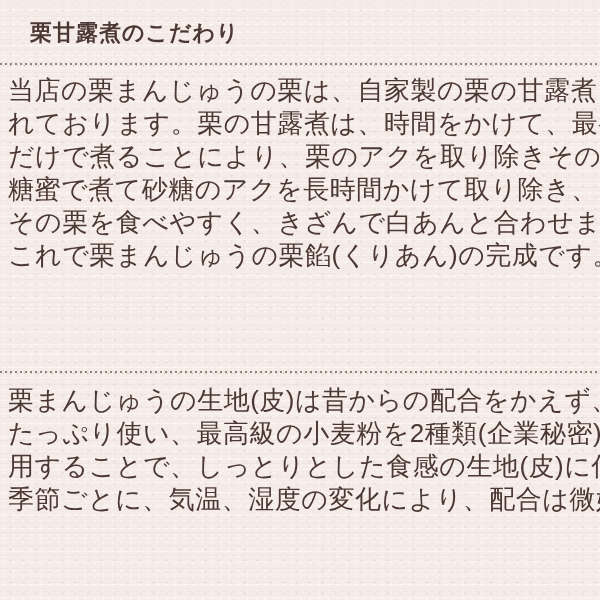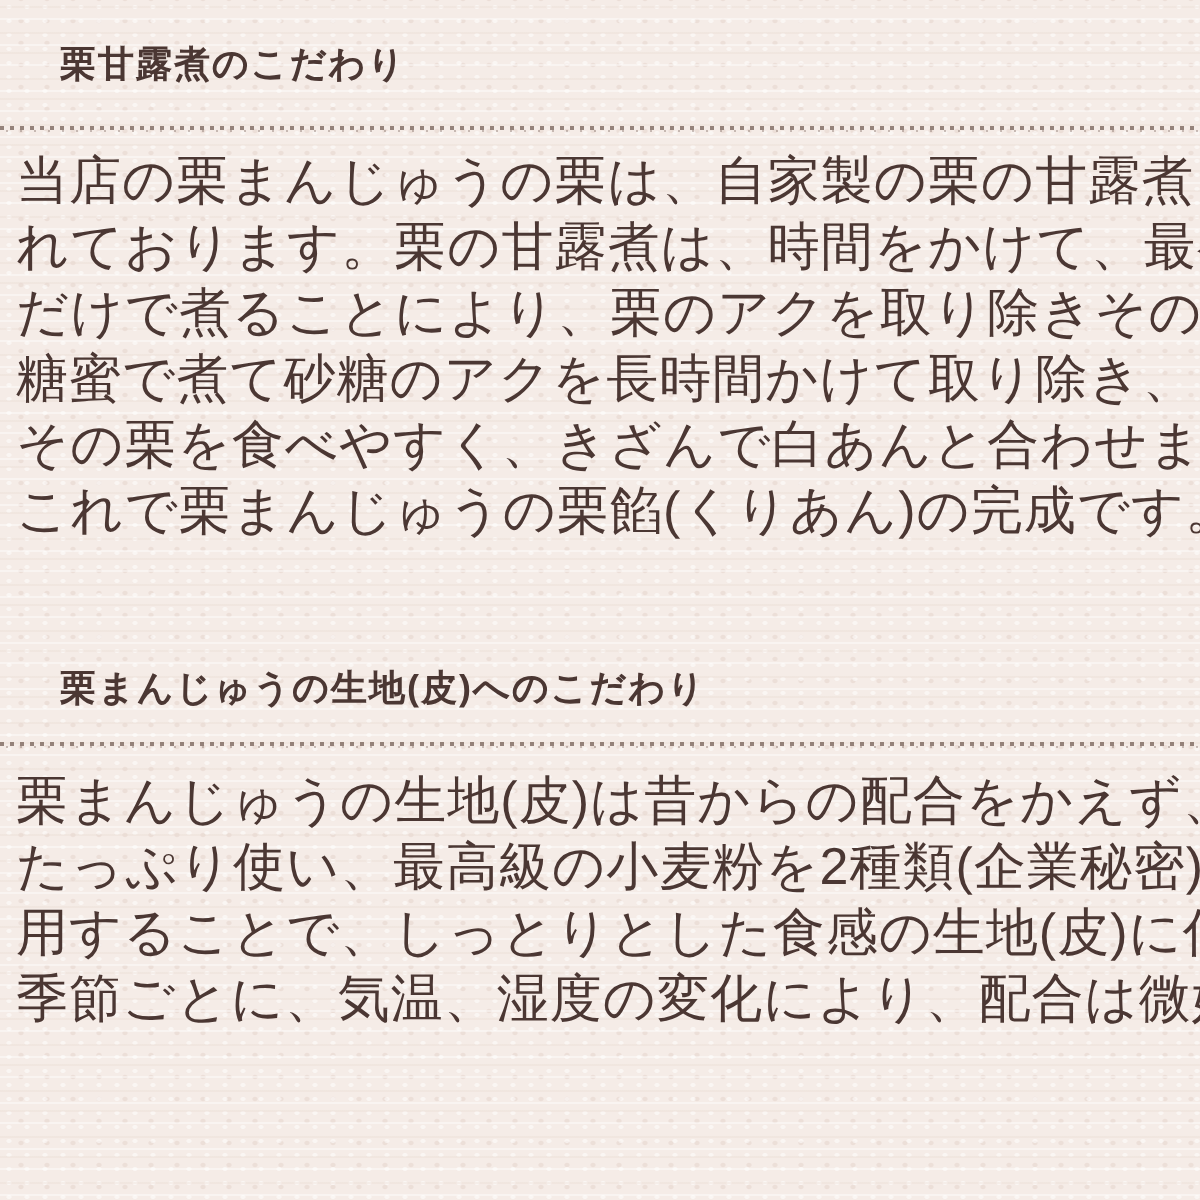--- a/index.html
+++ b/index.html
@@ -34,21 +34,21 @@
         rgba(231,216,207,0.30) 6px 7px,
         rgba(255,255,255,0.00) 7px 13px),
       radial-gradient(rgba(255,255,255,0.50) 1px, rgba(255,255,255,0) 1.6px),
       radial-gradient(rgba(224,206,197,0.45) 1px, rgba(255,255,255,0) 1.6px);
     background-size: 100% 23px, 9px 7px, 13px 11px;
     background-position: 0 0, 0 0, 4px 5px;
     pointer-events: none;
   }
   .heading {
     position: absolute;
-    font-size: 18px;
+    font-size: 22px;
     font-weight: 700;
     line-height: 33px;
     letter-spacing: 1px;
     white-space: nowrap;
     left: 30px;
   }
   .heading-1 { top: 16px; }
   .heading-2 { top: 328px; }
   .divider {
     position: absolute;
@@ -87,21 +87,20 @@
 
   <div class="para para-1">
     <div class="line">当店の栗まんじゅうの栗は、自家製の栗の甘露煮を入</div>
     <div class="line">れております。栗の甘露煮は、時間をかけて、最初に水</div>
     <div class="line">だけで煮ることにより、栗のアクを取り除きその後、砂</div>
     <div class="line">糖蜜で煮て砂糖のアクを長時間かけて取り除き、まろ</div>
     <div class="line">その栗を食べやすく、きざんで白あんと合わせます。</div>
     <div class="line">これで栗まんじゅうの栗餡(くりあん)の完成です。</div>
   </div>
 
-  <h2 class="heading heading-2">栗まんじゅうの生地(皮)へのこだわり</h2>
 
   <div class="divider divider-2"></div>
 
   <div class="para para-2">
     <div class="line">栗まんじゅうの生地(皮)は昔からの配合をかえず、卵を</div>
     <div class="line">たっぷり使い、最高級の小麦粉を2種類(企業秘密)使</div>
     <div class="line">用することで、しっとりとした食感の生地(皮)に仕上げ</div>
     <div class="line">季節ごとに、気温、湿度の変化により、配合は微妙に変</div>
   </div>
 

